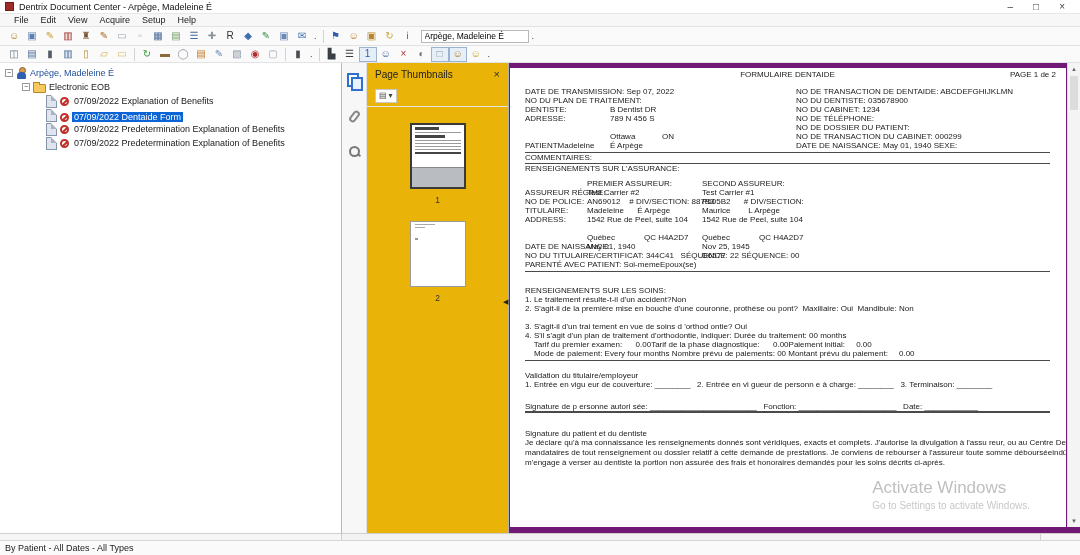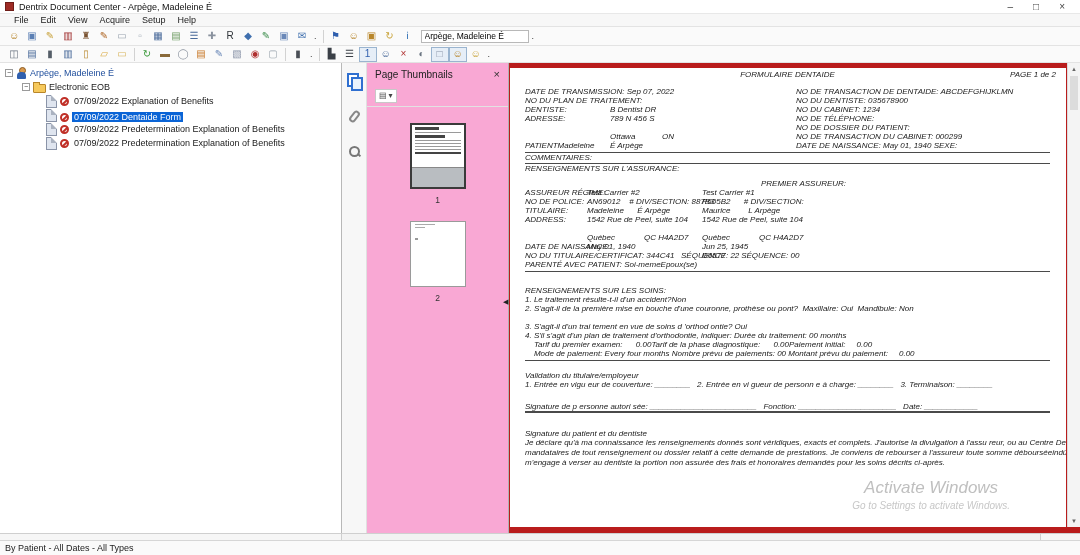--- a/index.html
+++ b/index.html
@@ -53,62 +53,62 @@
   .side-strip { width:25px; flex:none; background:#f7f7f7; border-right:1px solid #e0e0e0; display:flex; flex-direction:column; align-items:center; padding-top:10px; gap:22px; }
   .pages-ico { position:relative; width:14px; height:15px; }
   .pages-ico::before { content:""; position:absolute; left:0; top:0; width:8px; height:10px; border:2px solid #2f6fd0; background:#fff; }
   .pages-ico::after { content:""; position:absolute; left:4px; top:4px; width:8px; height:10px; border:2px solid #2f6fd0; background:#eaf2fc; }
   .clip-ico { width:7px; height:13px; border:2px solid #888; border-radius:4px; transform:rotate(38deg); }
   .search-ico { position:relative; width:13px; height:13px; }
   .search-ico::before { content:""; position:absolute; left:1px; top:1px; width:7px; height:7px; border:2px solid #777; border-radius:50%; }
   .search-ico::after { content:""; position:absolute; left:9px; top:9px; width:4px; height:2px; background:#777; transform:rotate(45deg); }
 
   
-  .thumb-panel { width:142px; flex:none; background:#f9a8d4; border-right:1px solid #b0b0b0; display:flex; flex-direction:column; }
+  .thumb-panel { width:142px; flex:none; background:#eab308; border-right:1px solid #b0b0b0; display:flex; flex-direction:column; }
   .thumb-head { display:flex; align-items:center; height:22px; padding:0 8px; font-size:10px; color:#222; }
   .thumb-close { margin-left:auto; font-size:11px; color:#333; }
   .thumb-tools { height:22px; display:flex; align-items:center; padding:0 8px; border-bottom:1px solid #e2e2e2; }
   .opt-btn { display:flex; align-items:center; gap:2px; border:1px solid #c8c8c8; background:#fff; height:14px; padding:0 3px; font-size:8px; color:#444; }
   .thumb-list { flex:1; display:flex; flex-direction:column; align-items:center; padding-top:16px; gap:6px; overflow:hidden; }
   .thumb-page { width:56px; height:66px; background:#fff; border:1px solid #9a9a9a; position:relative; overflow:hidden; }
   .thumb-page.selected { border:2px solid #3a3a3a; }
   .thumb-num { font-size:8.5px; color:#333; margin-bottom:10px; }
   .t1-bar { height:3px; background:#444; margin:2px 3px 1px 3px; }
   .t1-bar.short { width:24px; }
   .t1-line { height:1px; background:#9a9a9a; margin:2px 3px; }
   .t1-grayblock { position:absolute; left:0; right:0; bottom:0; height:20px; background:#b9bdc1; border-top:1px solid #888; }
   .t2-mark { height:1px; background:#aaa; margin:2px 30px 2px 4px; }
   .t2-dot { width:3px; height:2px; background:#999; margin:10px 0 0 4px; }
 
   
   .collapse-handle { position:absolute; left:503px; top:298px; font-size:7px; color:#222; z-index:5; }
 
   
-  .doc-area { flex:1; position:relative; background:#b91c1c;font-style:italic; }
+  .doc-area { flex:1; position:relative; background:#701a75; }
   .doc-page { position:absolute; left:1px; right:14px; top:5px; bottom:6px; background:#fff; padding:2px 16px 0 15px; font-size:8px; line-height:9px; overflow:hidden; }
   .doc-titlerow { position:relative; height:11px; }
   .doc-title { text-align:center; font-size:8px; }
   .doc-pagelabel { position:absolute; right:-6px; top:0; font-size:8px; }
   .hrow { display:flex; white-space:pre; min-height:9px; }
   .hl0 { width:85px; flex:none; } .hl1 { width:154px; flex:none; } .hr { flex:1;margin-left:32px; }
   .irow { display:flex; white-space:pre; min-height:9px;justify-content:center; }
   .ic0 { width:62px; flex:none; } .ic1 { width:115px; flex:none; } .ic2 { flex:1; }
   .dline { white-space:pre; min-height:9px; }
   .rule { border-top:1px solid #4a4a4a; margin-top:2px; }
   .rule-thick { border-top:2px solid #4a4a4a; }
   .sec-head { min-height:9px; }
   .mt6{margin-top:6px;} .mt8{margin-top:0;} .mt10{margin-top:10px;} .mt12{} .mt13{margin-top:13px;} .mt14{margin-top:14px;} .mt16{margin-top:16px;}
   .para-line { white-space:pre; min-height:10px; line-height:10px; }
 
   .doc-vscroll { position:absolute; right:0; top:0; bottom:6px; width:13px; background:#f4f4f4; border-left:1px solid #dcdcdc; }
   .vs-arrow { height:12px; display:flex; align-items:center; justify-content:center; font-size:6px; color:#666; }
   .vs-down { position:absolute; bottom:0; left:0; right:0; }
   .vs-thumb { position:absolute; top:13px; left:2px; right:2px; height:34px; background:#dcdcdc; }
 
-  .watermark { position:absolute; right:70px; bottom:22px; text-align:center; pointer-events:none; }
+  .watermark { position:absolute; right:50px; bottom:22px; text-align:left; pointer-events:none; }
   .wm1 { font-size:17px; color:#bfbfbf; }
   .wm2 { font-size:10px; color:#c7c7c7; margin-top:2px; }
 
   
   .hscroll { height:7px; background:#f2f2f2; border-top:1px solid #cfcfcf; display:flex; }
   .hs-left { width:342px; border-right:1px solid #cfcfcf; background:#f6f6f6; }
   .hs-mid { flex:1; }
   .hs-right { width:40px; border-left:1px solid #cfcfcf; background:#f6f6f6; }
   .statusbar { height:15px; background:#fafafa; border-top:1px solid #d6d6d6; display:flex; align-items:center; padding-left:5px; font-size:9px; color:#222; }
 </style>
@@ -354,20 +354,21 @@
 
       <div class="sec-head mt12" style="border-bottom:1px solid #4a4a4a; padding-bottom:1px;">COMMENTAIRES:</div>
 
       <div class="sec-head mt12">RENSEIGNEMENTS SUR L'ASSURANCE:</div>
 
       <div class="mt6">
 
           <div class="irow">
             <span class="ic0"></span>
             <span class="ic1">PREMIER ASSUREUR:</span>
+            <span class="ic2">SECOND ASSUREUR:</span>
           </div>
 
           <div class="irow">
             <span class="ic0">ASSUREUR RÉGIME:</span>
             <span class="ic1">Test Carrier #2</span>
             <span class="ic2">Test Carrier #1</span>
           </div>
 
           <div class="irow">
             <span class="ic0">NO DE POLICE:</span>
@@ -395,21 +396,21 @@
 
           <div class="irow">
             <span class="ic0"></span>
             <span class="ic1">Québec             QC H4A2D7</span>
             <span class="ic2">Québec             QC H4A2D7</span>
           </div>
 
           <div class="irow">
             <span class="ic0">DATE DE NAISSANCE:</span>
             <span class="ic1">May 01, 1940</span>
-            <span class="ic2">Jun 25, 1945</span>
+            <span class="ic2">Nov 25, 1945</span>
           </div>
 
           <div class="irow">
             <span class="ic0">NO DU TITULAIRE/CERTIFICAT: 344C41   SÉQUENCE: 22</span>
             <span class="ic1"></span>
             <span class="ic2">D6577       SÉQUENCE: 00</span>
           </div>
 
           <div class="irow">
             <span class="ic0">PARENTÉ AVEC PATIENT: Soi-memeEpoux(se)</span>

